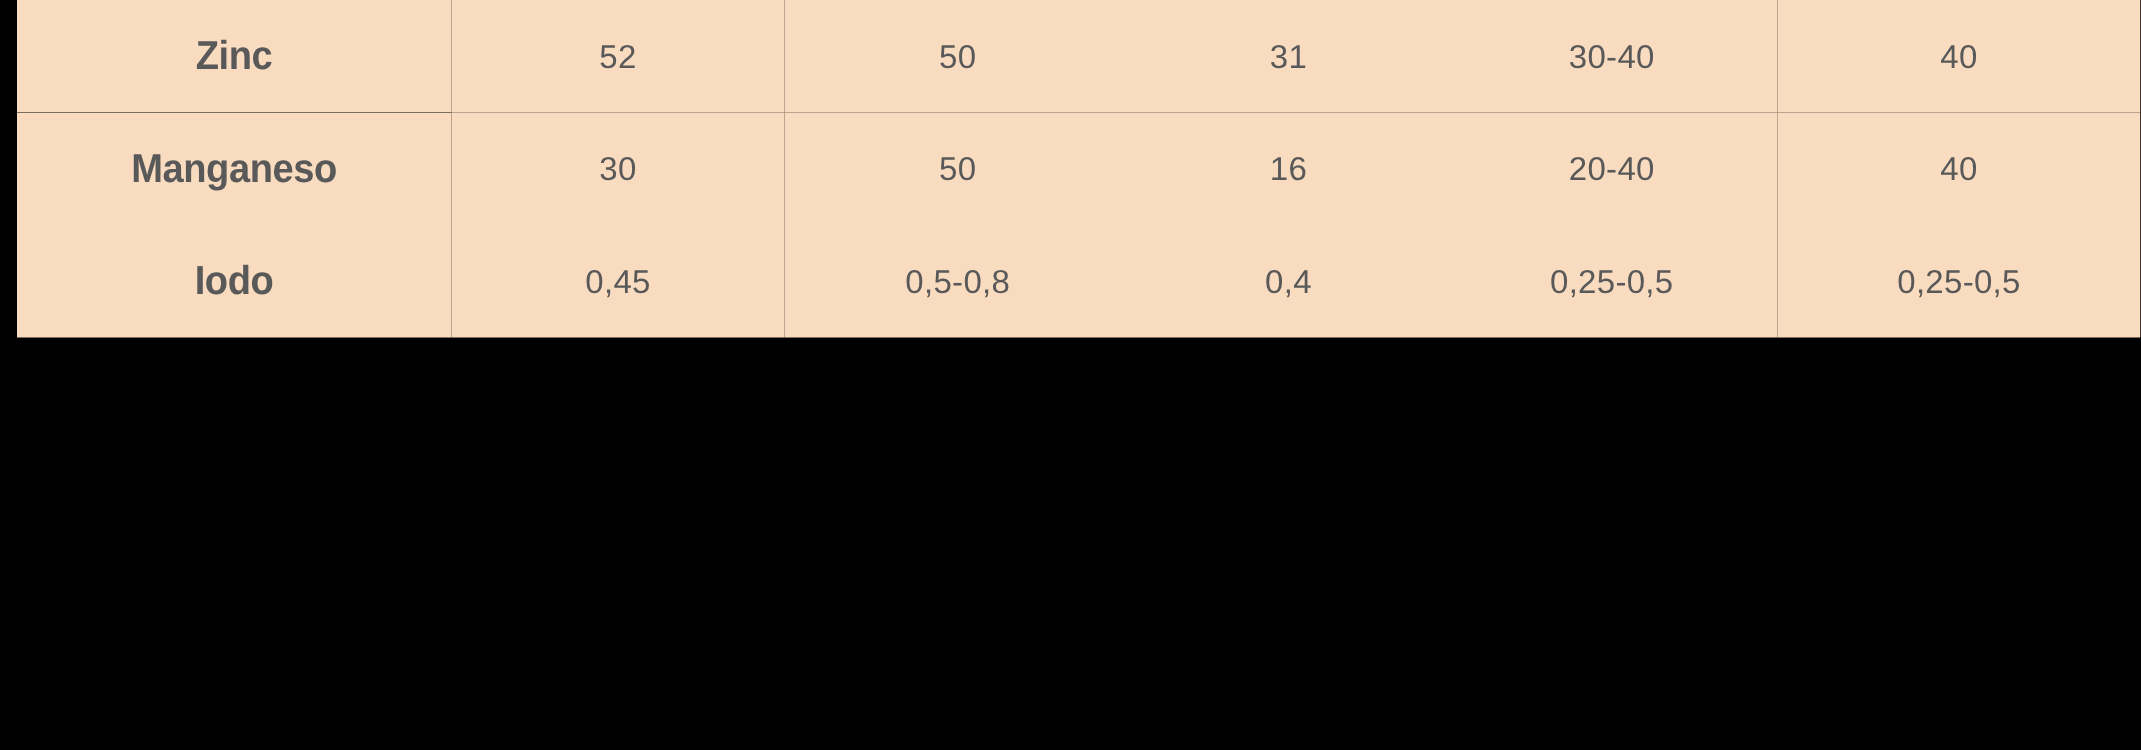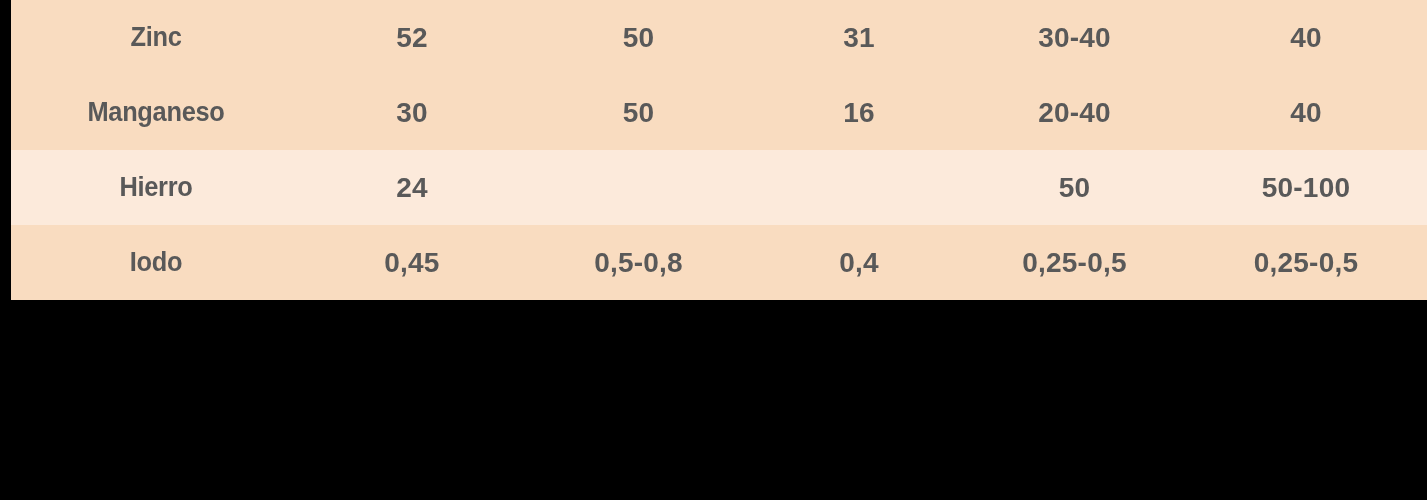--- a/index.html
+++ b/index.html
@@ -64,22 +64,22 @@
   td.cell-label {
     font-weight: bold;
     font-size: 27px;
     letter-spacing: -0.3px;
     color: #575757;
     transform: scaleX(0.94);
   }
 
   
   td.cell-value {
-    font-weight: bold;
-    font-size: 28px;
+    font-weight: normal;
+    font-size: 22px;
     color: #5e5e5e;
     letter-spacing: 0.2px;
   }
 
   
   col.col-label { width: 290px; }
   col.col-v1    { width: 222px; }
   col.col-v2    { width: 231px; }
   col.col-v3    { width: 210px; }
   col.col-v4    { width: 221px; }
@@ -111,28 +111,20 @@
           <td class="cell-value">40</td>
         </tr>
         <tr class="row-shade-dark">
           <td class="cell-label">Manganeso</td>
           <td class="cell-value">30</td>
           <td class="cell-value">50</td>
           <td class="cell-value">16</td>
           <td class="cell-value">20-40</td>
           <td class="cell-value">40</td>
         </tr>
-        <tr class="row-shade-light">
-          <td class="cell-label">Hierro</td>
-          <td class="cell-value">24</td>
-          <td class="cell-value"></td>
-          <td class="cell-value"></td>
-          <td class="cell-value">50</td>
-          <td class="cell-value">50-100</td>
-        </tr>
         <tr class="row-shade-dark">
           <td class="cell-label">Iodo</td>
           <td class="cell-value">0,45</td>
           <td class="cell-value">0,5-0,8</td>
           <td class="cell-value">0,4</td>
           <td class="cell-value">0,25-0,5</td>
           <td class="cell-value">0,25-0,5</td>
         </tr>
       </tbody>
   </table>

